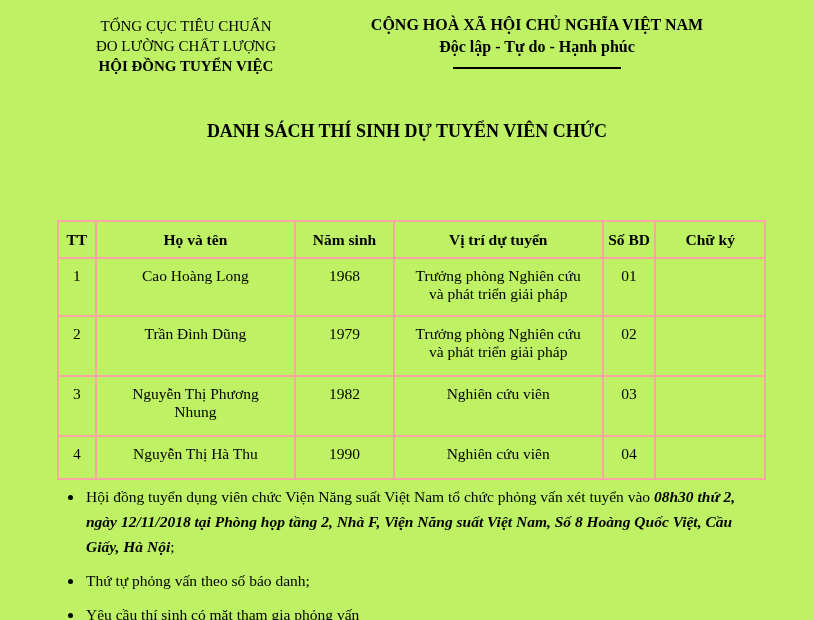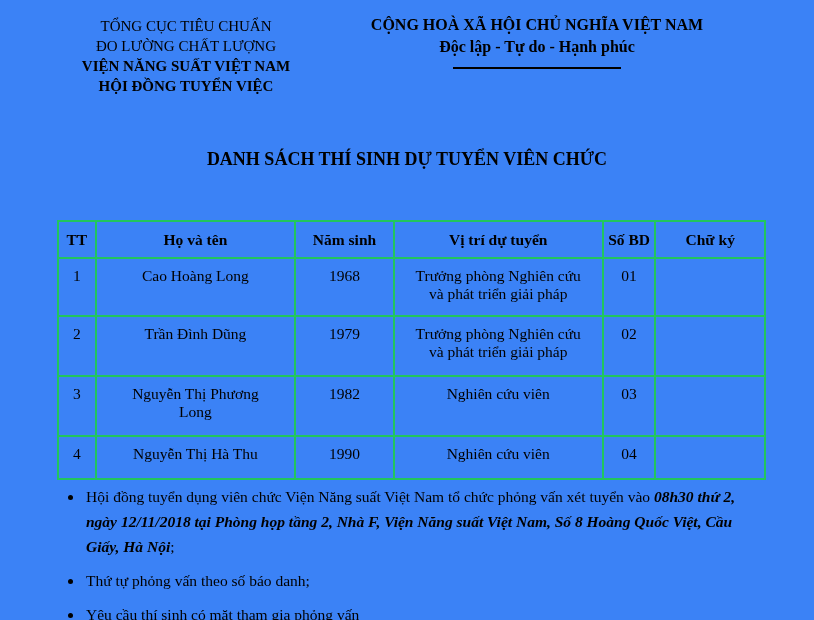--- a/index.html
+++ b/index.html
@@ -1,20 +1,20 @@
 <!DOCTYPE html>
 <html><head>
 <meta charset="utf-8">
 <style>
   * { margin:0; padding:0; box-sizing:border-box; }
   html,body { background:#ffffff; }
   .page {
     position:relative;
     width:814px; height:620px;
-    background:#3b82f6;
+    background:#bef264;
     color:#000000;
     font-family:"Liberation Serif","DejaVu Serif",serif;
     overflow:hidden;
   }
 
   
   .org-block {
     position:absolute; left:20px; top:16px; width:332px;
     text-align:center; font-size:15px; line-height:20px;
   }
@@ -24,34 +24,34 @@
     text-align:center; font-size:16px; line-height:22px; font-weight:bold;
   }
   .motto-rule {
     width:168px; height:0;
     border-top:2px solid #000;
     margin:9px auto 0 auto;
   }
 
   
   .doc-title {
-    position:absolute; left:0; top:144px; width:100%;
+    position:absolute; left:0; top:116px; width:100%;
     text-align:center; font-weight:bold; font-size:18px; line-height:31px;
   }
 
   
   table.candidates {
     position:absolute; left:57px; top:220px;
     border-collapse:collapse;
     table-layout:fixed;
     width:709px;
     font-size:15.5px;
   }
   table.candidates th, table.candidates td {
-    border:2px solid #22c55e;
+    border:2px solid #fca5a5;
     text-align:center;
     padding:0 3px;
   }
   table.candidates th {
     font-weight:bold;
     vertical-align:middle;
     font-size:15.5px;
   }
   table.candidates td {
     vertical-align:top;
@@ -81,21 +81,20 @@
   .note-em { font-weight:bold; font-style:italic; }
 </style>
 </head>
 <body>
 
 <div class="page">
 
   <div class="org-block">
     <div>TỔNG CỤC TIÊU CHUẨN</div>
     <div>ĐO LƯỜNG CHẤT LƯỢNG</div>
-    <div class="bold">VIỆN NĂNG SUẤT VIỆT NAM</div>
     <div class="bold">HỘI ĐỒNG TUYỂN VIỆC</div>
   </div>
 
   <div class="motto-block">
     <div>CỘNG HOÀ XÃ HỘI CHỦ NGHĨA VIỆT NAM</div>
     <div>Độc lập - Tự do - Hạnh phúc</div>
     <div class="motto-rule"></div>
   </div>
 
   <div class="doc-title">
@@ -128,21 +127,21 @@
         <td class="prewrap">Trần Đình Dũng</td>
         <td>1979</td>
         <td class="prewrap">Trưởng phòng Nghiên cứu
 và phát triển giải pháp</td>
         <td>02</td>
         <td></td>
       </tr>
       <tr>
         <td>3</td>
         <td class="prewrap">Nguyễn Thị Phương
-Long</td>
+Nhung</td>
         <td>1982</td>
         <td class="prewrap">Nghiên cứu viên</td>
         <td>03</td>
         <td></td>
       </tr>
       <tr>
         <td>4</td>
         <td class="prewrap">Nguyễn Thị Hà Thu</td>
         <td>1990</td>
         <td class="prewrap">Nghiên cứu viên</td>

